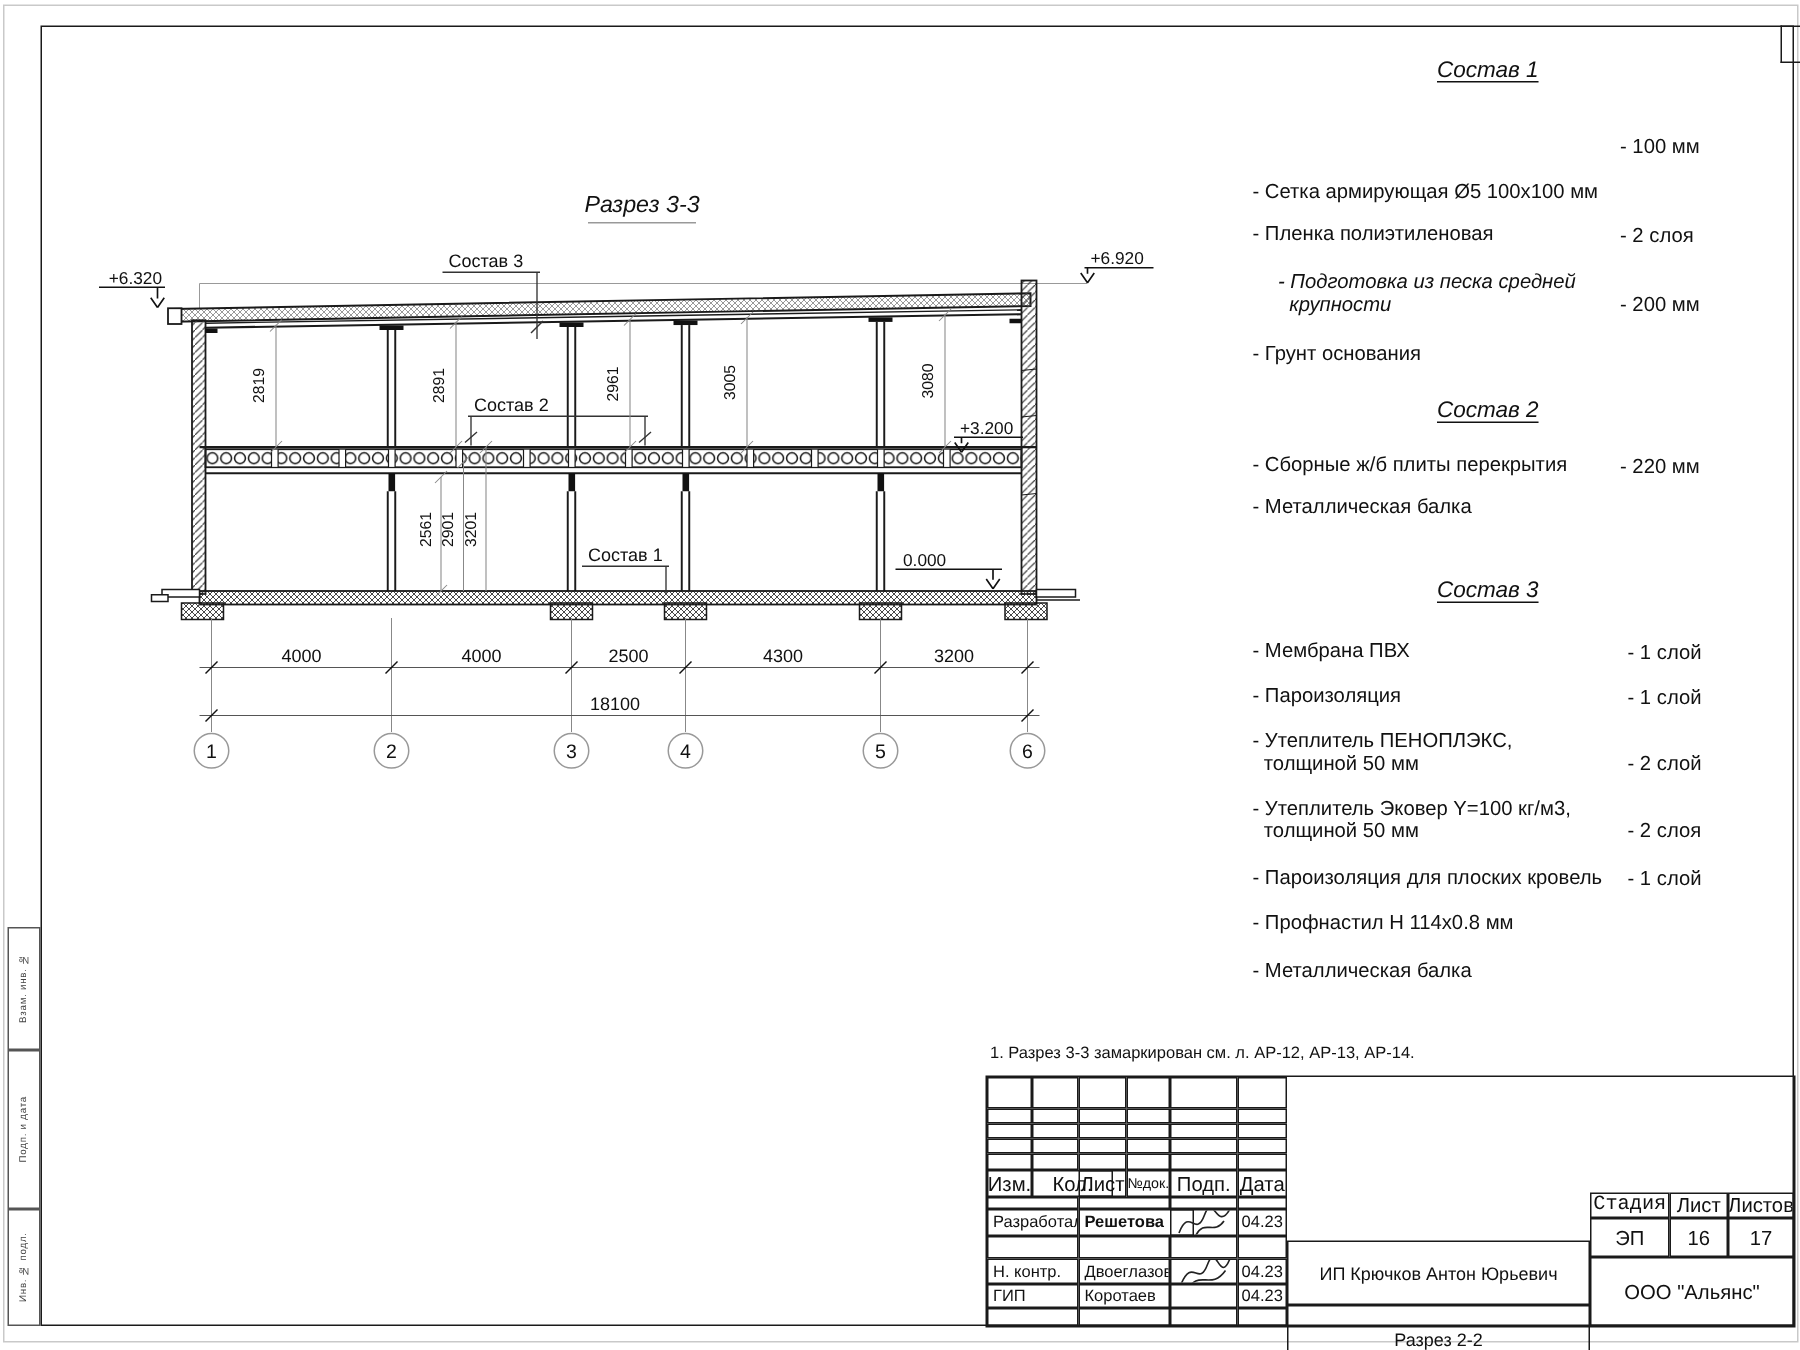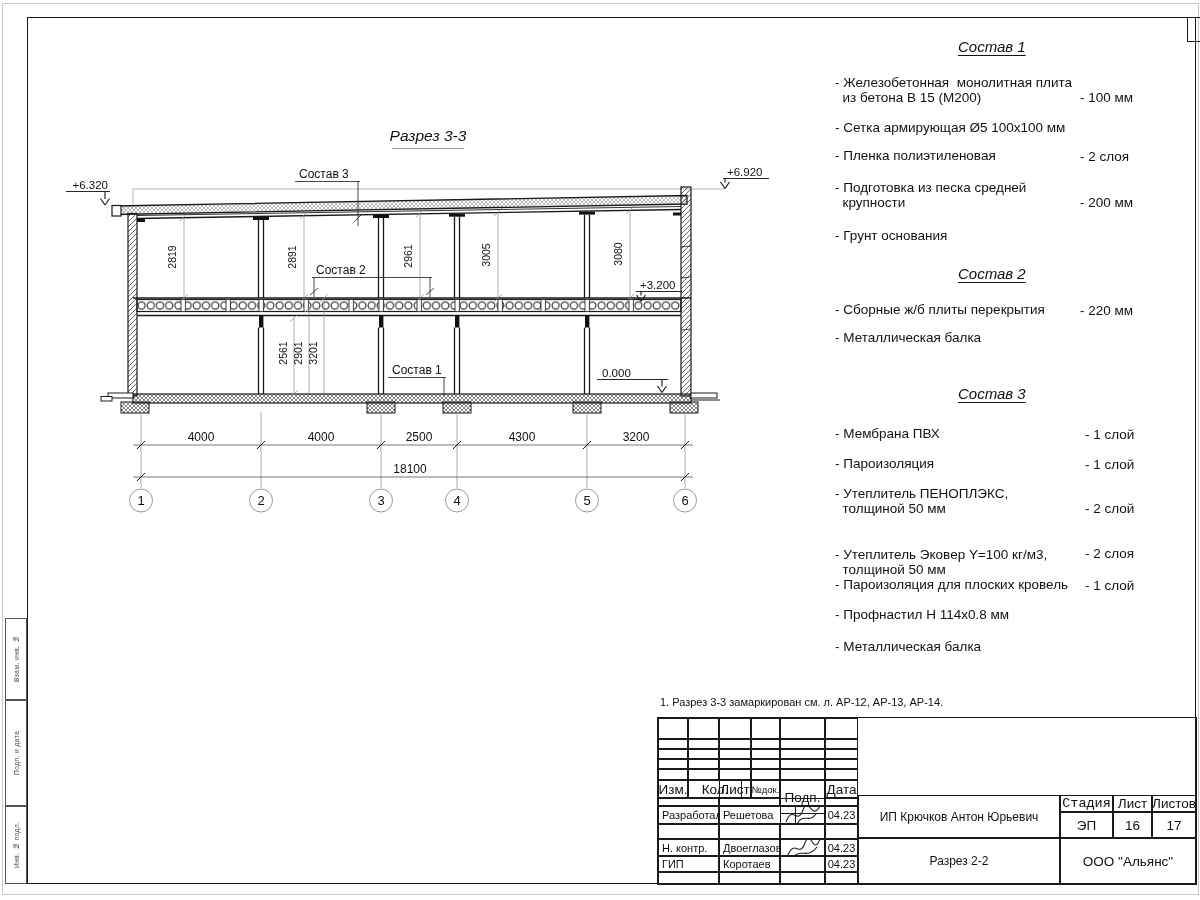--- a/index.html
+++ b/index.html
@@ -14,21 +14,21 @@
             writing-mode:vertical-rl;transform:rotate(180deg);font-size:6.5px;color:#444;letter-spacing:.5px;}
   
   .compTitle{position:absolute;font-style:italic;font-size:15px;text-decoration:underline;text-underline-offset:3px;}
   .compItem{position:absolute;font-size:13.5px;line-height:14.5px;white-space:pre-wrap;}
   .compVal{position:absolute;font-size:13.5px;white-space:nowrap;}
   .note{position:absolute;font-size:11px;}
   
   .tb{position:absolute;left:658px;top:718px;width:538px;height:166px;}
   .tc{position:absolute;border:1px solid #1a1a1a;box-sizing:border-box;display:flex;align-items:center;justify-content:center;text-align:center;overflow:hidden;}
   .tc.left{justify-content:flex-start;text-align:left;padding-left:3px;}
-  .f9{font-size:9.5px;} .f11{font-size:11px;} .f12{font-size:12px;} .f13{font-size:13.5px;} .f15{font-size:15px;}
+  .f9{font-size:9.5px;} .f11{font-size:11px;} .f12{font-size:12px;margin-top:32px;} .f13{font-size:13.5px;} .f15{font-size:15px;}
   .tbOuter{position:absolute;left:-1px;top:-1px;width:540px;height:168px;border:1.8px solid #1a1a1a;box-sizing:border-box;pointer-events:none;}
   svg text{font-family:"Liberation Sans",sans-serif;fill:#111;}
 </style>
 </head>
 <body>
 
 <div id="sheet">
   <div class="pageEdge"></div>
   <div class="frame"></div>
   <div class="cornerStamp"></div>
@@ -341,45 +341,43 @@
       <text x="457" y="505" text-anchor="middle">4</text>
       <circle cx="587" cy="500.5" r="11.5" fill="#fff" stroke="#999" stroke-width="1"></circle>
       <text x="587" y="505" text-anchor="middle">5</text>
       <circle cx="685" cy="500.5" r="11.5" fill="#fff" stroke="#999" stroke-width="1"></circle>
       <text x="685" y="505" text-anchor="middle">6</text>
     </g>
   </svg>
 
   <div style="position:absolute;left:830px;top:25px;width:365px;height:650px;">
     <div class="compTitle" style="left:128px;top:13px;">Состав 1</div>
-    <div class="compItem" style="left:5px;top:51px;">- Железобетонная  монолитная плита
-  из бетона В 15 (М200)</div>
     <div class="compVal" style="left:250px;top:65px;">- 100 мм</div>
     <div class="compItem" style="left:5px;top:96px;">- Сетка армирующая Ø5 100х100 мм</div>
     <div class="compItem" style="left:5px;top:124px;text-align:right;">- Пленка полиэтиленовая</div>
     <div class="compVal" style="left:250px;top:124px;">-  2 слоя</div>
-    <div class="compItem" style="left:5px;top:156px;">- Подготовка из песка средней
+    <div class="compItem" style="left:22px;top:156px;font-style:italic;">- Подготовка из песка средней
   крупности</div>
     <div class="compVal" style="left:250px;top:170px;">- 200 мм</div>
     <div class="compItem" style="left:5px;top:204px;">- Грунт основания</div>
 
     <div class="compTitle" style="left:128px;top:240px;">Состав 2</div>
     <div class="compItem" style="left:5px;top:278px;">- Сборные ж/б плиты перекрытия</div>
     <div class="compVal" style="left:250px;top:278px;">- 220 мм</div>
     <div class="compItem" style="left:5px;top:306px;">- Металлическая балка</div>
 
     <div class="compTitle" style="left:128px;top:360px;">Состав 3</div>
     <div class="compItem" style="left:5px;top:402px;">- Мембрана ПВХ</div>
     <div class="compVal" style="left:255px;top:402px;">- 1 слой</div>
     <div class="compItem" style="left:5px;top:432px;">- Пароизоляция</div>
     <div class="compVal" style="left:255px;top:432px;">- 1 слой</div>
     <div class="compItem" style="left:5px;top:462px;">- Утеплитель ПЕНОПЛЭКС,
   толщиной 50 мм</div>
     <div class="compVal" style="left:255px;top:476px;">- 2 слой</div>
-    <div class="compItem" style="left:5px;top:507px;margin-top:16px;">- Утеплитель Эковер Y=100 кг/м3,
+    <div class="compItem" style="left:5px;top:507px;">- Утеплитель Эковер Y=100 кг/м3,
   толщиной 50 мм</div>
     <div class="compVal" style="left:255px;top:521px;">- 2 слоя</div>
     <div class="compItem" style="left:5px;top:553px;">- Пароизоляция для плоских кровель</div>
     <div class="compVal" style="left:255px;top:553px;">- 1 слой</div>
     <div class="compItem" style="left:5px;top:583px;">- Профнастил Н 114х0.8 мм</div>
     <div class="compItem" style="left:5px;top:615px;">- Металлическая балка</div>
   </div>
 
   <div class="note" style="left:660px;top:696px;position:absolute;">1. Разрез 3-3 замаркирован см. л. АР-12, АР-13, АР-14.</div>
 
@@ -413,30 +411,30 @@
       <div class="tc" style="left:30px;top:51px;width:31px;height:11px;"></div>
       <div class="tc" style="left:61px;top:51px;width:32px;height:11px;"></div>
       <div class="tc" style="left:93px;top:51px;width:29px;height:11px;"></div>
       <div class="tc" style="left:122px;top:51px;width:45px;height:11px;"></div>
       <div class="tc" style="left:167px;top:51px;width:33px;height:11px;"></div>
 
     <div class="tc f13" style="left:0;top:62px;width:30px;height:18px;">Изм.</div>
     <div class="tc f13" style="left:30px;top:62px;width:54px;height:18px;">Кол.</div>
     <div class="tc f13" style="left:61px;top:62px;width:32px;height:18px;">Лист</div>
     <div class="tc f9" style="left:93px;top:62px;width:29px;height:18px;">№док.</div>
-    <div class="tc f13" style="left:122px;top:62px;width:45px;height:34px;">Подп.</div>
+    <div class="tc f13" style="left:122px;top:62px;width:45px;height:18px;">Подп.</div>
     <div class="tc f13" style="left:167px;top:62px;width:33px;height:18px;">Дата</div>
 
     <div class="tc" style="left:0;top:80px;width:61px;height:8px;"></div>
       <div class="tc" style="left:61px;top:80px;width:61px;height:8px;"></div>
       <div class="tc" style="left:122px;top:80px;width:45px;height:8px;"></div>
       <div class="tc" style="left:167px;top:80px;width:33px;height:8px;"></div>
 
     <div class="tc left f11" style="left:0;top:88px;width:61px;height:18px;">Разработал</div>
-    <div class="tc left f11" style="left:61px;top:88px;width:77px;height:18px;">Решетова</div>
+    <div class="tc left f11" style="left:61px;top:88px;width:77px;height:18px;font-weight:bold;">Решетова</div>
     <div class="tc" style="left:122px;top:88px;width:45px;height:18px;">
       <svg width="40" height="26" viewBox="0 0 40 26" style="overflow:visible">
           <path d="M3,20 C10,2 14,24 20,8 S28,20 37,4 M14,22 C20,10 26,22 33,12" fill="none" stroke="#222" stroke-width="1.1"></path>
         </svg>
     </div>
     <div class="tc f11" style="left:167px;top:88px;width:33px;height:18px;">04.23</div>
 
     <div class="tc" style="left:0;top:106px;width:61px;height:15px;"></div>
       <div class="tc" style="left:61px;top:106px;width:61px;height:15px;"></div>
       <div class="tc" style="left:122px;top:106px;width:45px;height:15px;"></div>

